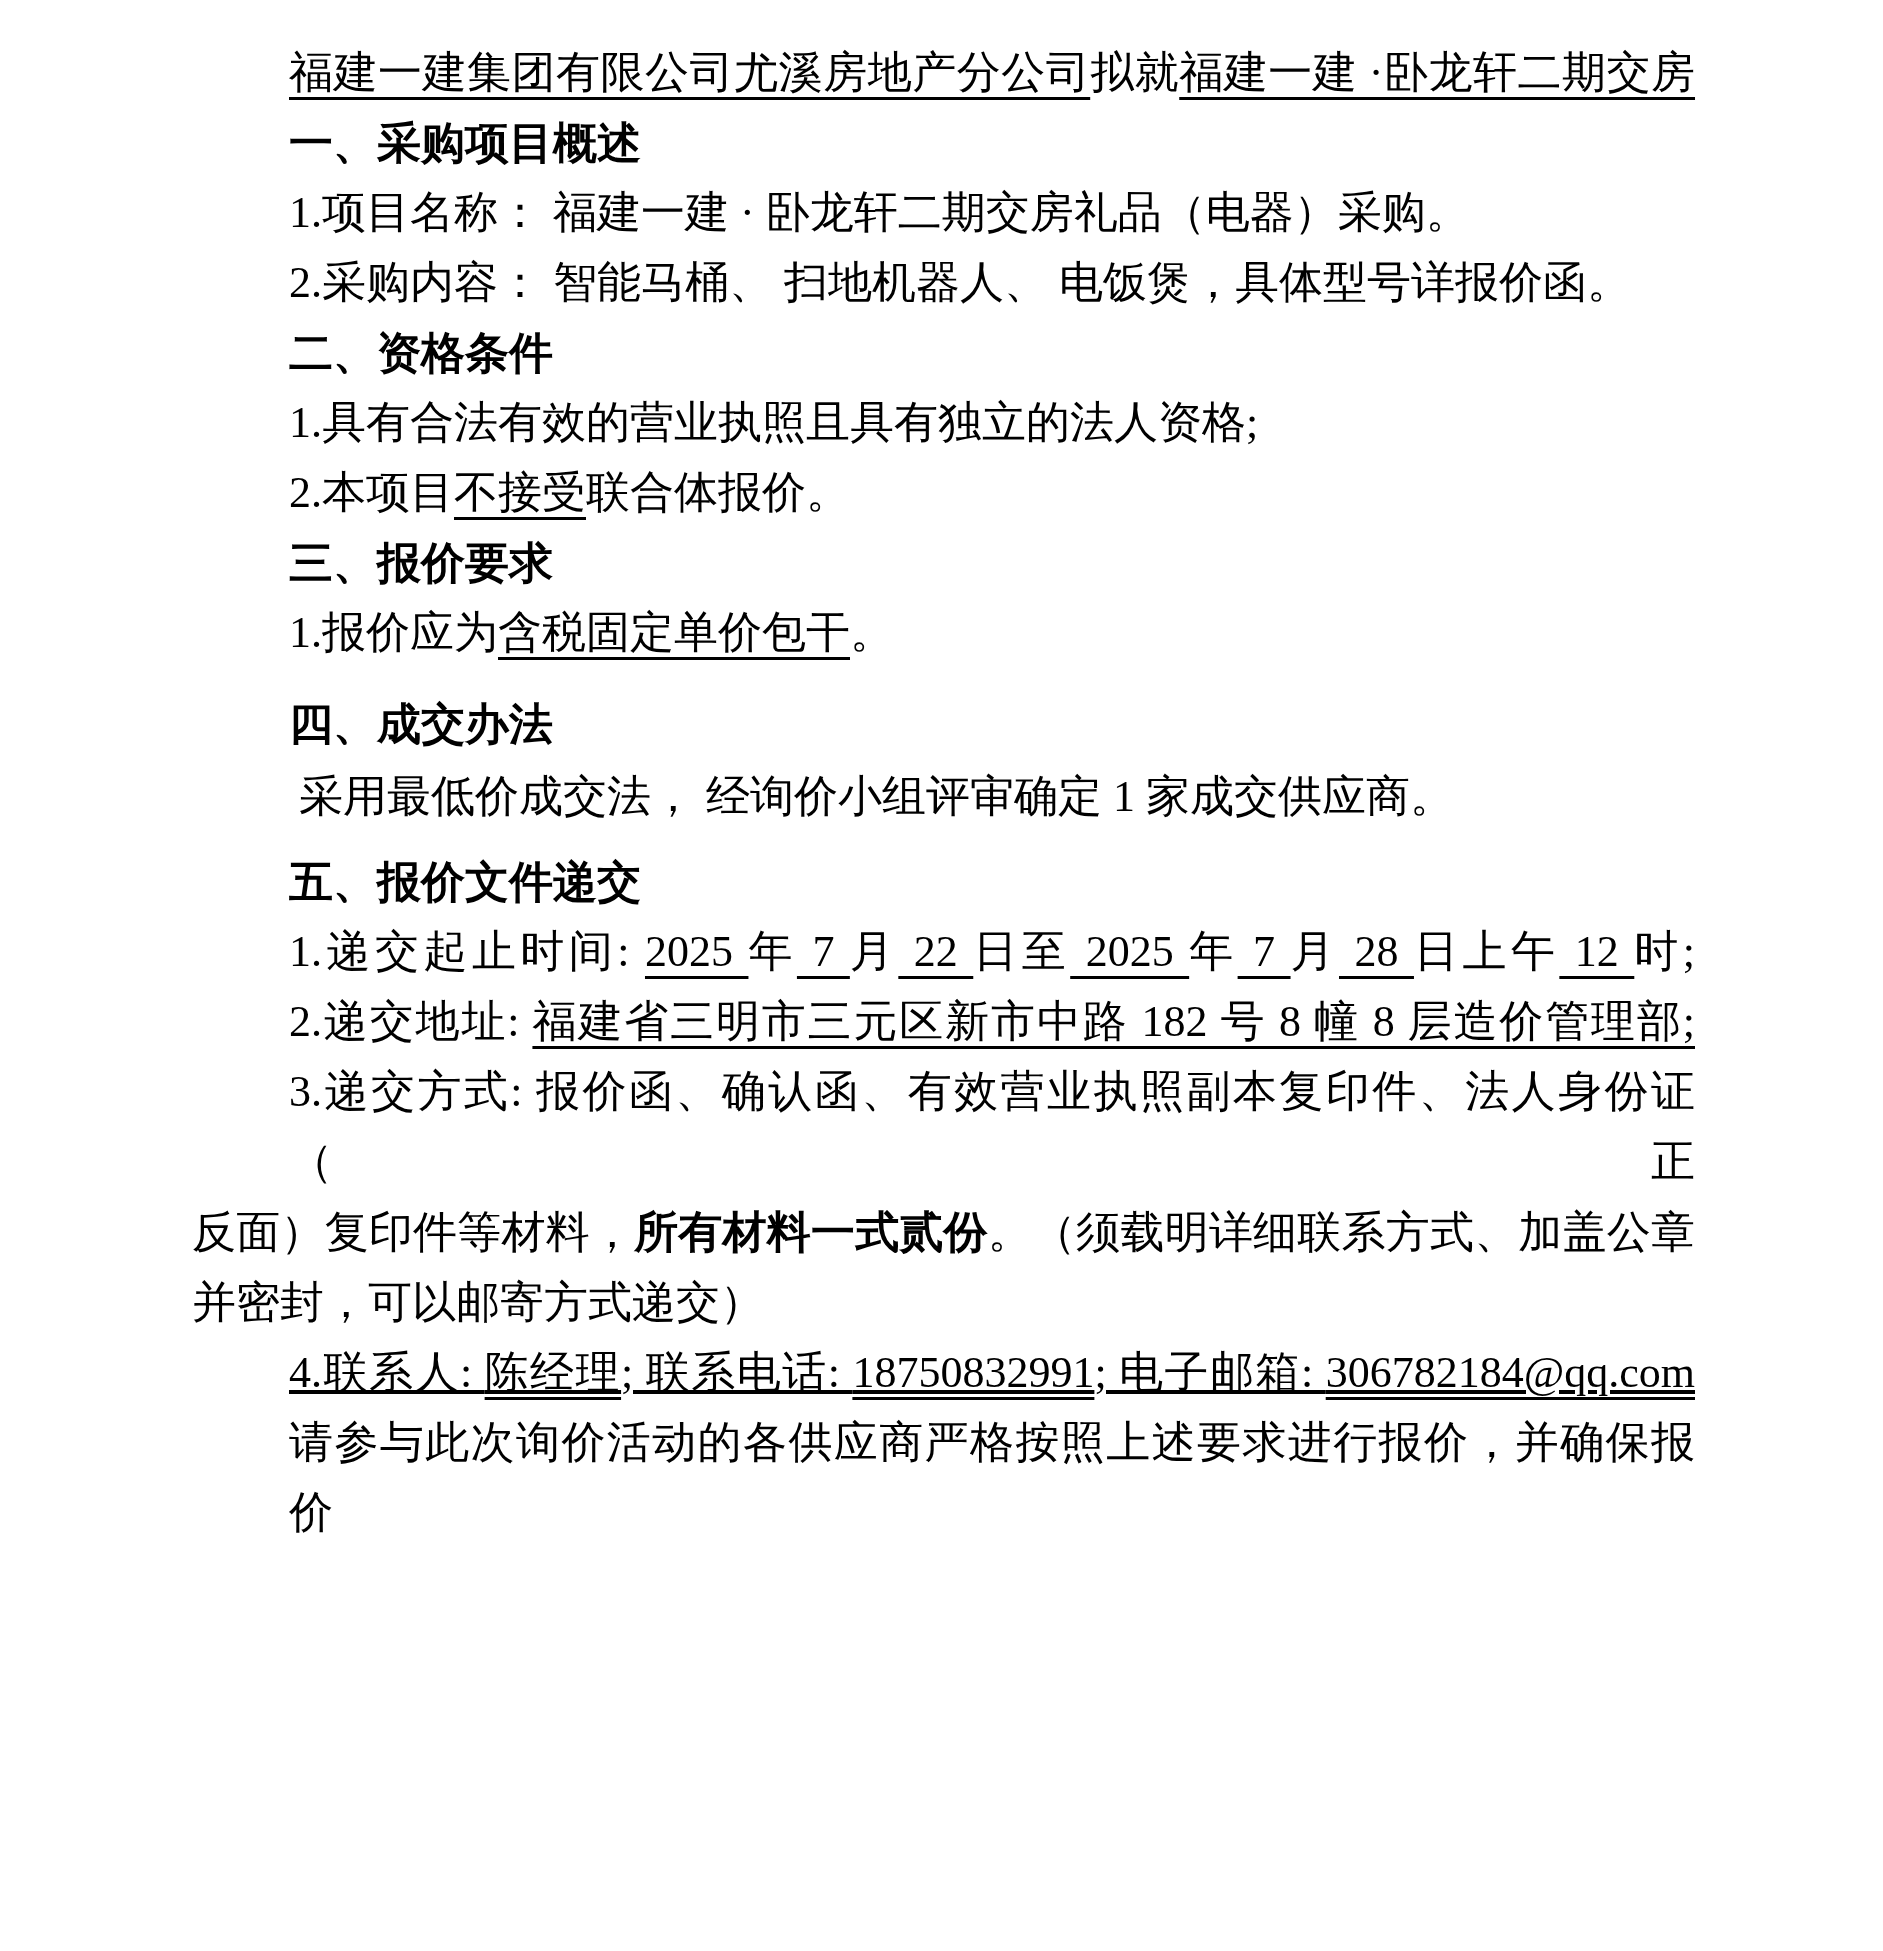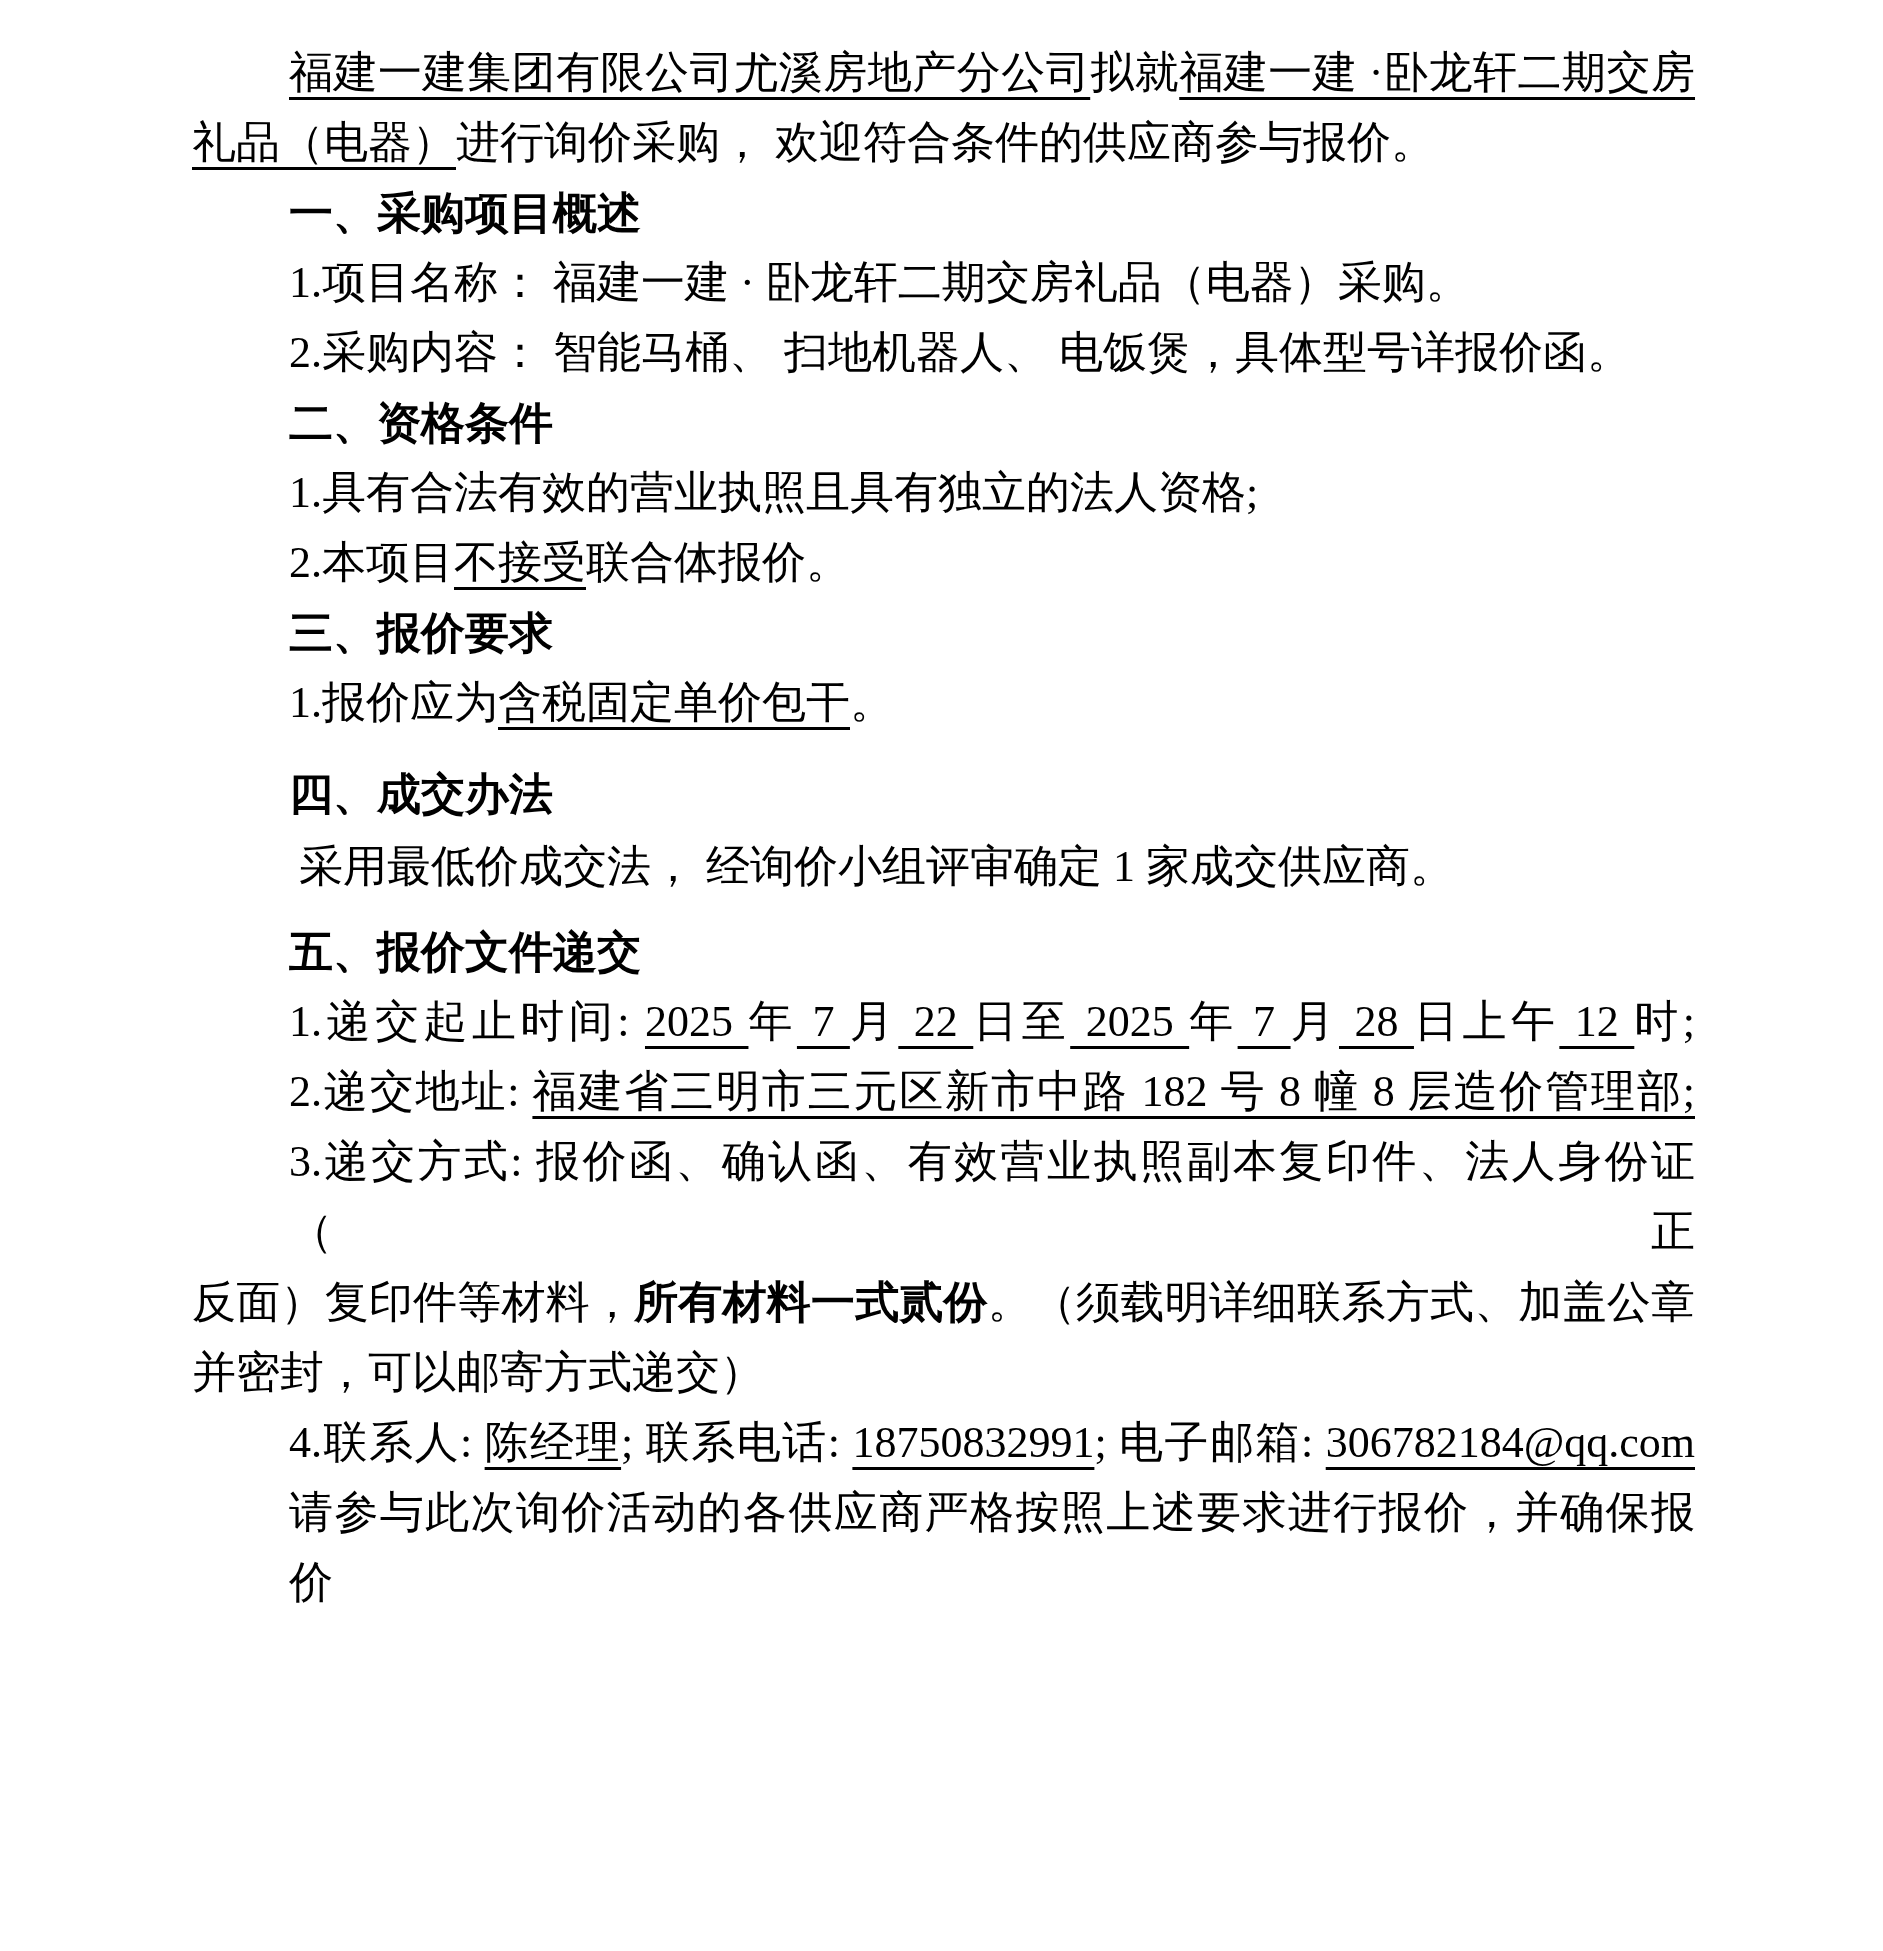--- a/index.html
+++ b/index.html
@@ -48,34 +48,33 @@
     font-family: Liberation Sans, sans-serif;
     font-weight: bold;
   }
 </style>
 </head>
 <body>
 
 <div class="page">
   <div class="doc-content">
       <div class="line jf" style="padding-left: 97px;"><span class="u">福建一建集团有限公司尤溪房地产分公司</span><span>拟就</span><span class="u">福建一建 ·卧龙轩二期交房</span></div>
-      <div class="line"><span class="u">礼品（电器）</span><span>进行询价采购， 欢迎符合条件的供应商参与报价。</span></div>
       <div class="line h" style="padding-left: 97px;"><span>一、采购项目概述</span></div>
       <div class="line" style="padding-left: 97px;"><span>1.项目名称： 福建一建 · 卧龙轩二期交房礼品（电器）采购。</span></div>
       <div class="line" style="padding-left: 97px;"><span>2.采购内容： 智能马桶、 扫地机器人、 电饭煲，具体型号详报价函。</span></div>
       <div class="line h" style="padding-left: 97px;"><span>二、资格条件</span></div>
       <div class="line" style="padding-left: 97px;"><span>1.具有合法有效的营业执照且具有独立的法人资格;</span></div>
       <div class="line" style="padding-left: 97px;"><span>2.本项目</span><span class="u">不接受</span><span>联合体报价。</span></div>
       <div class="line h" style="padding-left: 97px;"><span>三、报价要求</span></div>
       <div class="line" style="padding-left: 97px;"><span>1.报价应为</span><span class="u">含税固定单价包干</span><span>。</span></div>
       <div class="line h" style="padding-left: 97px; margin-top: 21px;"><span>四、成交办法</span></div>
       <div class="line" style="padding-left: 107px; margin-top: 3px;"><span>采用最低价成交法， 经询价小组评审确定 1 家成交供应商。</span></div>
       <div class="line h" style="padding-left: 97px; margin-top: 15.3px;"><span>五、报价文件递交</span></div>
       <div class="line jf" style="padding-left: 97px;"><span>1.递交起止时间: </span><span class="u">2025 </span><span>年</span><span class="u"> 7 </span><span>月</span><span class="u"> 22 </span><span>日至</span><span class="u"> 2025 </span><span>年</span><span class="u"> 7 </span><span>月</span><span class="u"> 28 </span><span>日上午</span><span class="u"> 12 </span><span>时;</span></div>
       <div class="line jf" style="padding-left: 97px;"><span>2.递交地址: </span><span class="u">福建省三明市三元区新市中路 182 号 8 幢 8 层造价管理部;</span></div>
       <div class="line jf" style="padding-left: 97px;"><span>3.递交方式: 报价函、确认函、有效营业执照副本复印件、法人身份证（正</span></div>
       <div class="line jf"><span>反面）复印件等材料，</span><span class="b">所有材料一式贰份</span><span>。（须载明详细联系方式、加盖公章</span></div>
       <div class="line"><span>并密封，可以邮寄方式递交）</span></div>
-      <div class="line jf" style="padding-left: 97px;"><span>4.联系人: </span><span class="u">陈经理</span><span>; 联系电话: </span><span class="u">18750832991</span><span>; 电子邮箱: </span><span class="u">306782184@qq.com</span></div>
+      <div class="line jf" style="padding-left: 97px; text-decoration: underline;"><span>4.联系人: </span><span class="u">陈经理</span><span>; 联系电话: </span><span class="u">18750832991</span><span>; 电子邮箱: </span><span class="u">306782184@qq.com</span></div>
       <div class="line jf" style="padding-left: 97px;"><span>请参与此次询价活动的各供应商严格按照上述要求进行报价，并确保报价</span></div>
     </div>
 </div>
 
 
 </body></html>

